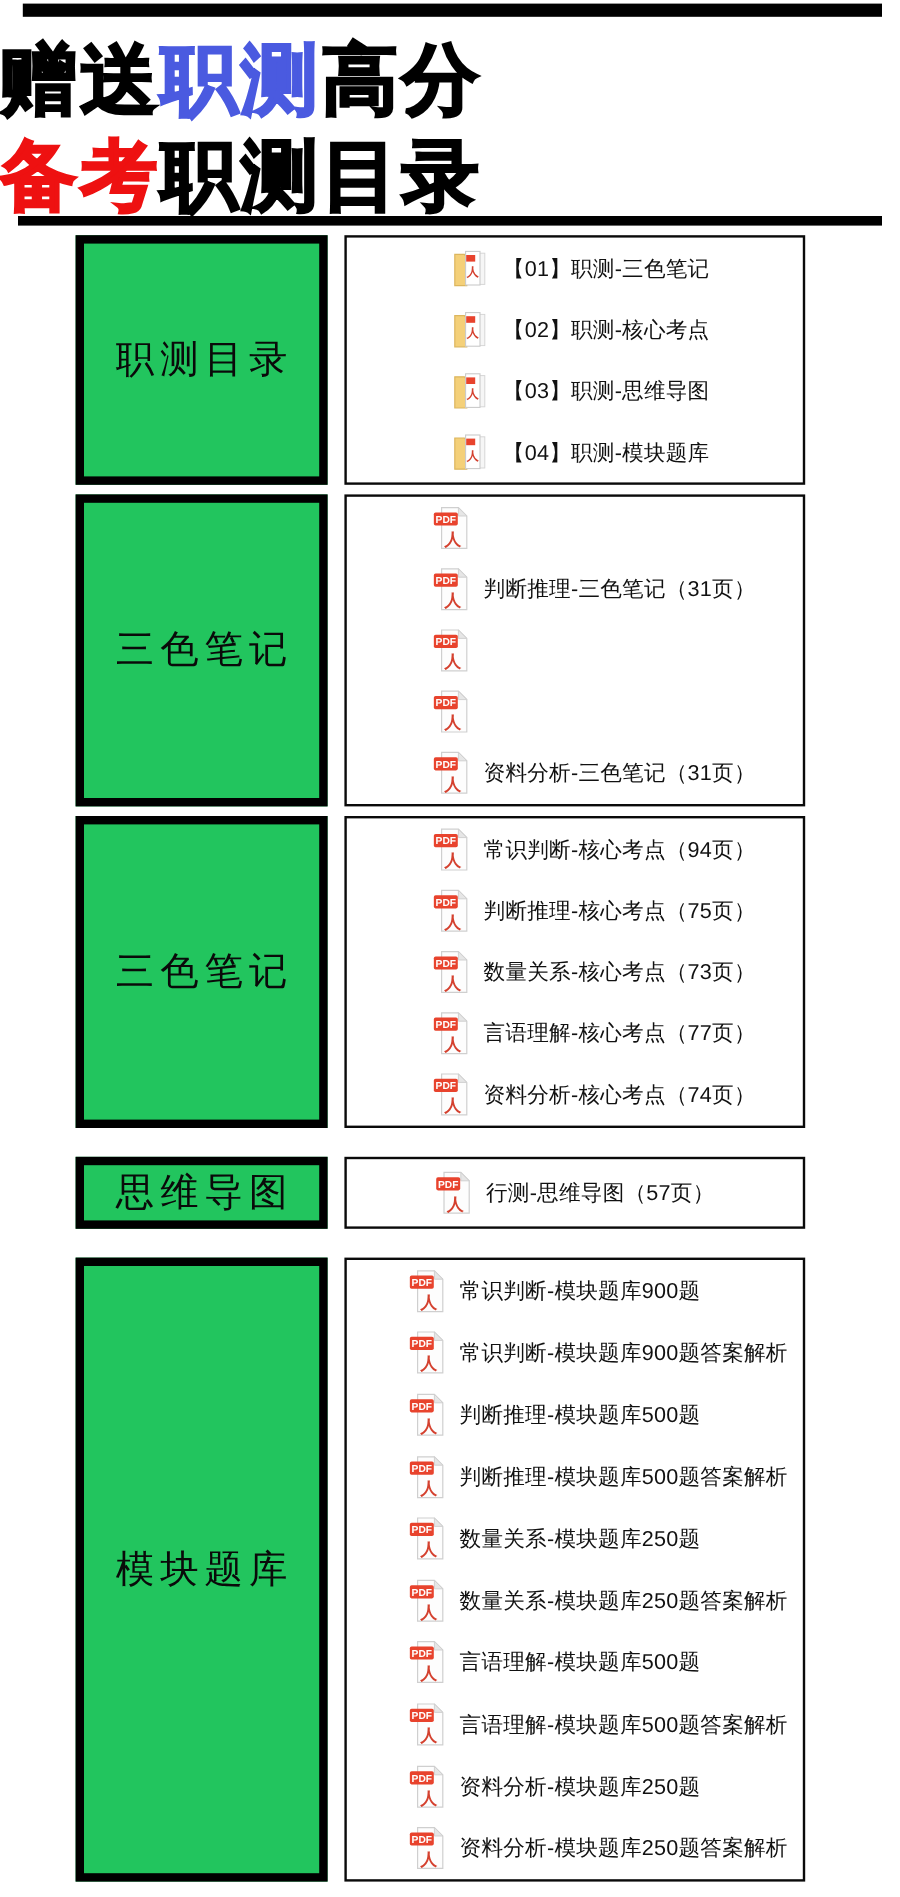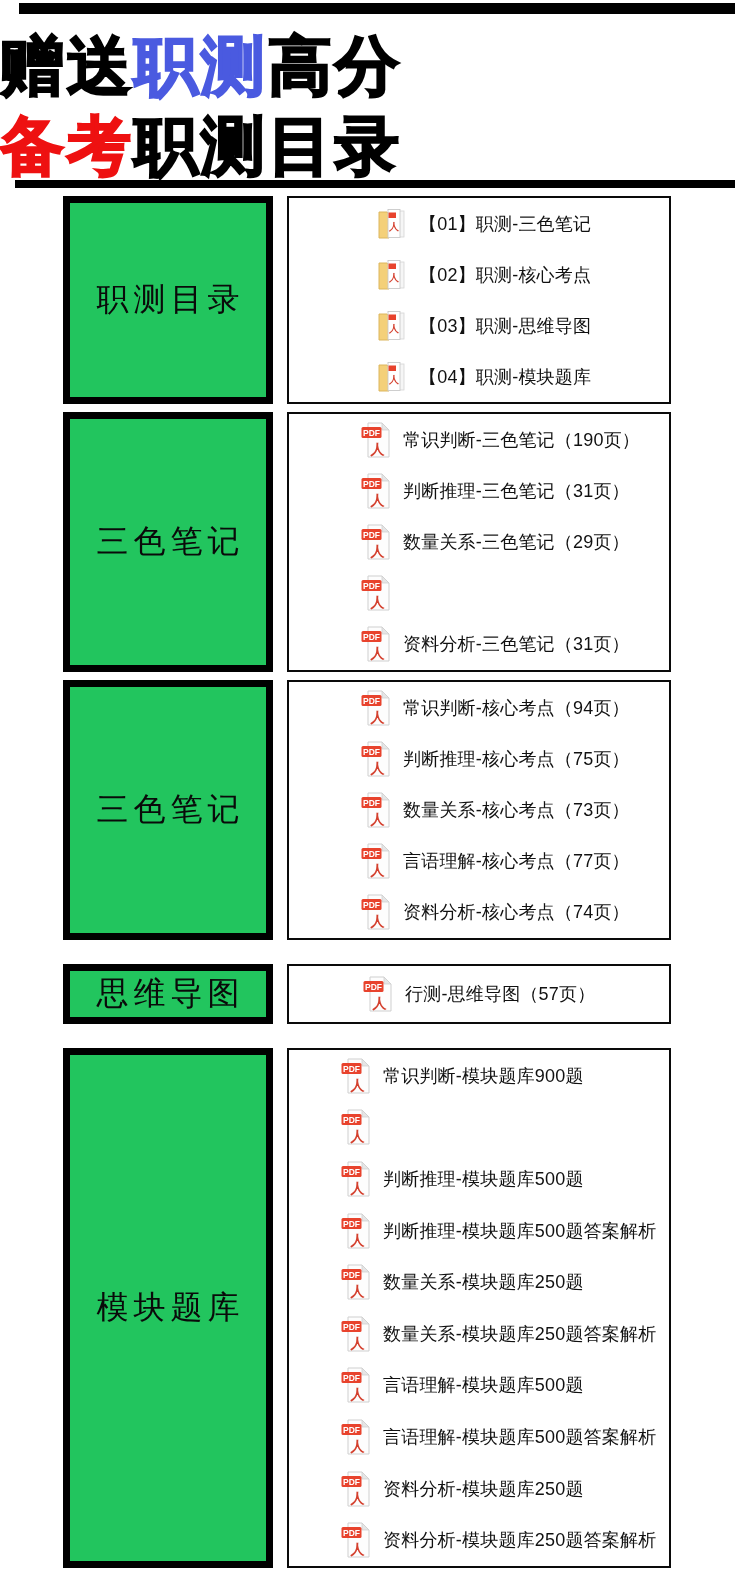--- a/index.html
+++ b/index.html
@@ -120,21 +120,20 @@
   <div class="file-item">
     <span class="file-icon">
               <svg width="30" height="38" viewBox="0 0 30 38" xmlns="http://www.w3.org/2000/svg">
                 <path d="M7 2 h14 l7 7 v27 H7 z" fill="#fdfdfd" stroke="#cfcfcf" stroke-width="1"></path>
                 <path d="M21 2 l7 7 h-7 z" fill="#e6e6e6" stroke="#cfcfcf" stroke-width="0.8"></path>
                 <rect x="0.5" y="6" width="20" height="11" rx="1.5" fill="#e8432d"></rect>
                 <text x="10.5" y="14.6" font-size="8.5" font-weight="bold" fill="#ffffff" text-anchor="middle" font-family="Liberation Sans, sans-serif">PDF</text>
                 <text x="16.5" y="33" font-size="14" font-weight="bold" fill="#d4402e" text-anchor="middle">人</text>
               </svg>
             </span>
-    <span class="file-name">常识判断-三色笔记（190页）</span>
   </div>
 
   <div class="file-item">
     <span class="file-icon">
               <svg width="30" height="38" viewBox="0 0 30 38" xmlns="http://www.w3.org/2000/svg">
                 <path d="M7 2 h14 l7 7 v27 H7 z" fill="#fdfdfd" stroke="#cfcfcf" stroke-width="1"></path>
                 <path d="M21 2 l7 7 h-7 z" fill="#e6e6e6" stroke="#cfcfcf" stroke-width="0.8"></path>
                 <rect x="0.5" y="6" width="20" height="11" rx="1.5" fill="#e8432d"></rect>
                 <text x="10.5" y="14.6" font-size="8.5" font-weight="bold" fill="#ffffff" text-anchor="middle" font-family="Liberation Sans, sans-serif">PDF</text>
                 <text x="16.5" y="33" font-size="14" font-weight="bold" fill="#d4402e" text-anchor="middle">人</text>
@@ -146,21 +145,20 @@
   <div class="file-item">
     <span class="file-icon">
               <svg width="30" height="38" viewBox="0 0 30 38" xmlns="http://www.w3.org/2000/svg">
                 <path d="M7 2 h14 l7 7 v27 H7 z" fill="#fdfdfd" stroke="#cfcfcf" stroke-width="1"></path>
                 <path d="M21 2 l7 7 h-7 z" fill="#e6e6e6" stroke="#cfcfcf" stroke-width="0.8"></path>
                 <rect x="0.5" y="6" width="20" height="11" rx="1.5" fill="#e8432d"></rect>
                 <text x="10.5" y="14.6" font-size="8.5" font-weight="bold" fill="#ffffff" text-anchor="middle" font-family="Liberation Sans, sans-serif">PDF</text>
                 <text x="16.5" y="33" font-size="14" font-weight="bold" fill="#d4402e" text-anchor="middle">人</text>
               </svg>
             </span>
-    <span class="file-name">数量关系-三色笔记（29页）</span>
   </div>
 
   <div class="file-item">
     <span class="file-icon">
               <svg width="30" height="38" viewBox="0 0 30 38" xmlns="http://www.w3.org/2000/svg">
                 <path d="M7 2 h14 l7 7 v27 H7 z" fill="#fdfdfd" stroke="#cfcfcf" stroke-width="1"></path>
                 <path d="M21 2 l7 7 h-7 z" fill="#e6e6e6" stroke="#cfcfcf" stroke-width="0.8"></path>
                 <rect x="0.5" y="6" width="20" height="11" rx="1.5" fill="#e8432d"></rect>
                 <text x="10.5" y="14.6" font-size="8.5" font-weight="bold" fill="#ffffff" text-anchor="middle" font-family="Liberation Sans, sans-serif">PDF</text>
                 <text x="16.5" y="33" font-size="14" font-weight="bold" fill="#d4402e" text-anchor="middle">人</text>
@@ -296,20 +294,21 @@
   <div class="file-item">
     <span class="file-icon">
               <svg width="30" height="38" viewBox="0 0 30 38" xmlns="http://www.w3.org/2000/svg">
                 <path d="M7 2 h14 l7 7 v27 H7 z" fill="#fdfdfd" stroke="#cfcfcf" stroke-width="1"></path>
                 <path d="M21 2 l7 7 h-7 z" fill="#e6e6e6" stroke="#cfcfcf" stroke-width="0.8"></path>
                 <rect x="0.5" y="6" width="20" height="11" rx="1.5" fill="#e8432d"></rect>
                 <text x="10.5" y="14.6" font-size="8.5" font-weight="bold" fill="#ffffff" text-anchor="middle" font-family="Liberation Sans, sans-serif">PDF</text>
                 <text x="16.5" y="33" font-size="14" font-weight="bold" fill="#d4402e" text-anchor="middle">人</text>
               </svg>
             </span>
+    <span class="file-name">常识判断-模块题库900题答案解析</span>
   </div>
 
   <div class="file-item">
     <span class="file-icon">
               <svg width="30" height="38" viewBox="0 0 30 38" xmlns="http://www.w3.org/2000/svg">
                 <path d="M7 2 h14 l7 7 v27 H7 z" fill="#fdfdfd" stroke="#cfcfcf" stroke-width="1"></path>
                 <path d="M21 2 l7 7 h-7 z" fill="#e6e6e6" stroke="#cfcfcf" stroke-width="0.8"></path>
                 <rect x="0.5" y="6" width="20" height="11" rx="1.5" fill="#e8432d"></rect>
                 <text x="10.5" y="14.6" font-size="8.5" font-weight="bold" fill="#ffffff" text-anchor="middle" font-family="Liberation Sans, sans-serif">PDF</text>
                 <text x="16.5" y="33" font-size="14" font-weight="bold" fill="#d4402e" text-anchor="middle">人</text>

